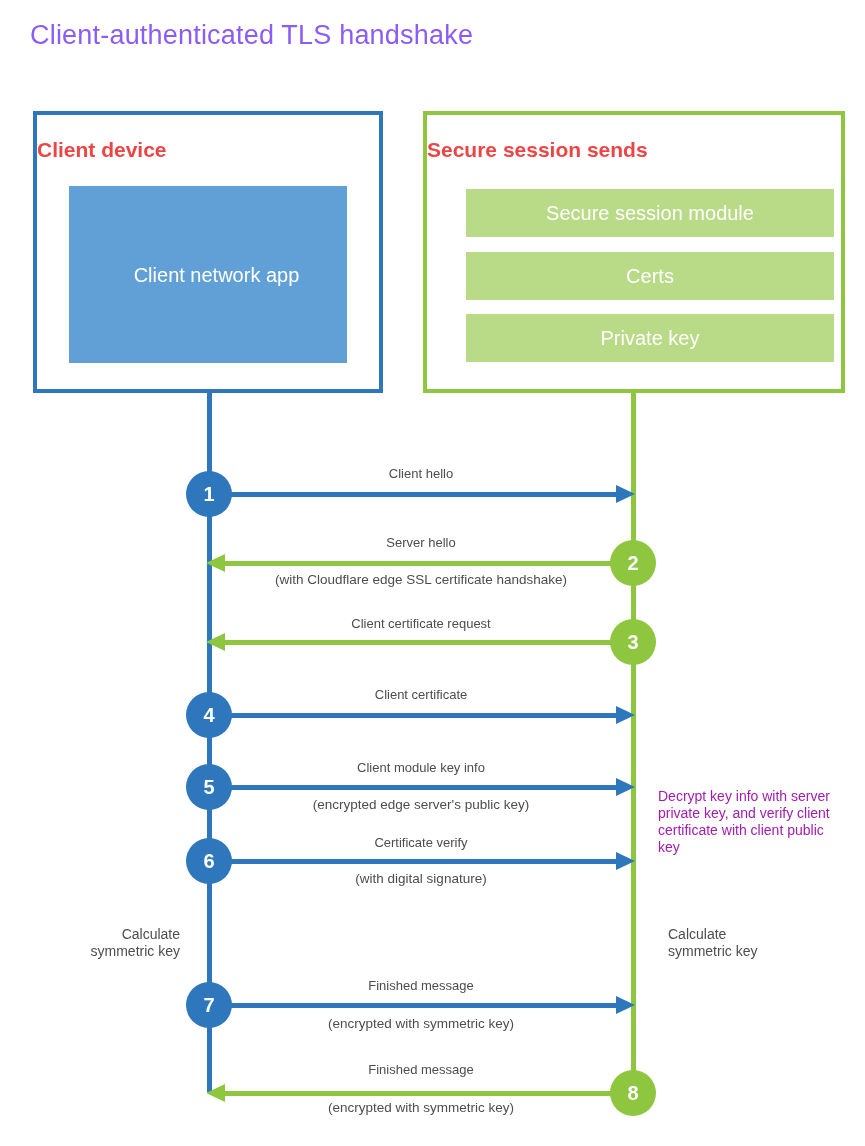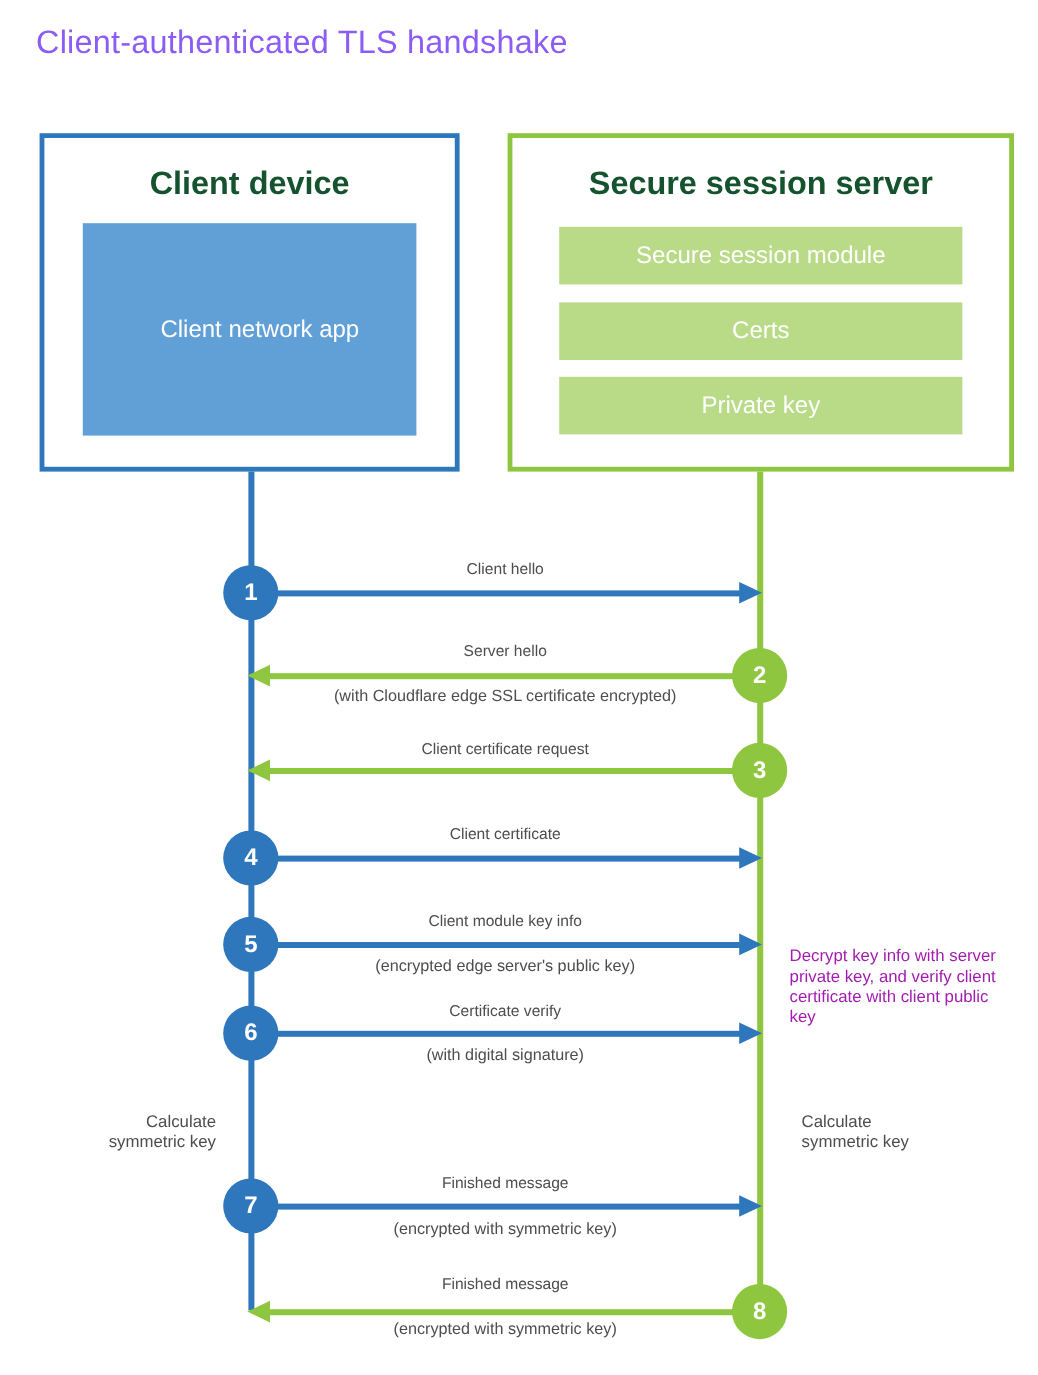--- a/index.html
+++ b/index.html
@@ -16,32 +16,32 @@
   .device-box {
     position:absolute; left:33px; top:111px; width:350px; height:282px;
     border:4px solid #2e77bc; background:#ffffff;
   }
   .server-box {
     position:absolute; left:423px; top:111px; width:422px; height:282px;
     border:4px solid #8ec63f; background:#ffffff;
   }
   .box-heading {
     position:absolute; left:0; top:23px; width:100%;
-    text-align:center; font-size:27px; font-weight:bold; color:#14532d;
+    text-align:left; font-size:21px; font-weight:bold; color:#ef4444;
   }
   .app-box {
     position:absolute; left:32px; top:71px; width:278px; height:177px;
     background:#61a0d7; display:flex; align-items:center; justify-content:center;padding-left:17px;
   }
   .app-box span {
     display:block; max-width:190px; text-align:center;
     color:#ffffff; font-size:20px; line-height:1.3;
   }
   .srv-bar {
-    position:absolute; left:39px; width:336px; height:48px;
+    position:absolute; left:39px; width:368px; height:48px;
     background:#b9db88; display:flex; align-items:center; justify-content:center;
     color:#ffffff; font-size:20px;
   }
   .bar-0 { top:74px; } .bar-1 { top:137px; } .bar-2 { top:199px; }
 
   
   .lifeline { position:absolute; width:5px; }
   .line-blue  { left:207px; top:393px; height:699px; background:#2e77bc; }
   .line-green { left:631px; top:393px; height:700px; background:#8ec63f; }
 
@@ -107,39 +107,39 @@
   <h1 class="page-title">Client-authenticated TLS handshake</h1>
 
   <div class="device-box">
     <div class="box-heading">Client device</div>
     <div class="app-box">
       <span>Client network app</span>
     </div>
   </div>
 
   <div class="server-box">
-    <div class="box-heading">Secure session server</div>
+    <div class="box-heading">Secure session sends</div>
     <div class="srv-bar bar-0">Secure session module</div>
     <div class="srv-bar bar-1">Certs</div>
     <div class="srv-bar bar-2">Private key</div>
   </div>
 
   <div class="lifeline line-blue"></div>
   <div class="lifeline line-green"></div>
 
   <div class="circle blue-bg cx-left cy-1">1</div>
   <div class="ar-line ar-blue ly-1"></div>
   <div class="ar-head head-right hy-1"></div>
   <div class="msg-label ty-1">Client hello</div>
 
   <div class="circle green-bg cx-right cy-2">2</div>
   <div class="ar-line ar-green ly-2"></div>
   <div class="ar-head head-left hy-2"></div>
   <div class="msg-label ty-2">Server hello</div>
-  <div class="msg-sub sy-2">(with Cloudflare edge SSL certificate encrypted)</div>
+  <div class="msg-sub sy-2">(with Cloudflare edge SSL certificate handshake)</div>
 
   <div class="circle green-bg cx-right cy-3">3</div>
   <div class="ar-line ar-green ly-3"></div>
   <div class="ar-head head-left hy-3"></div>
   <div class="msg-label ty-3">Client certificate request</div>
 
   <div class="circle blue-bg cx-left cy-4">4</div>
   <div class="ar-line ar-blue ly-4"></div>
   <div class="ar-head head-right hy-4"></div>
   <div class="msg-label ty-4">Client certificate</div>

